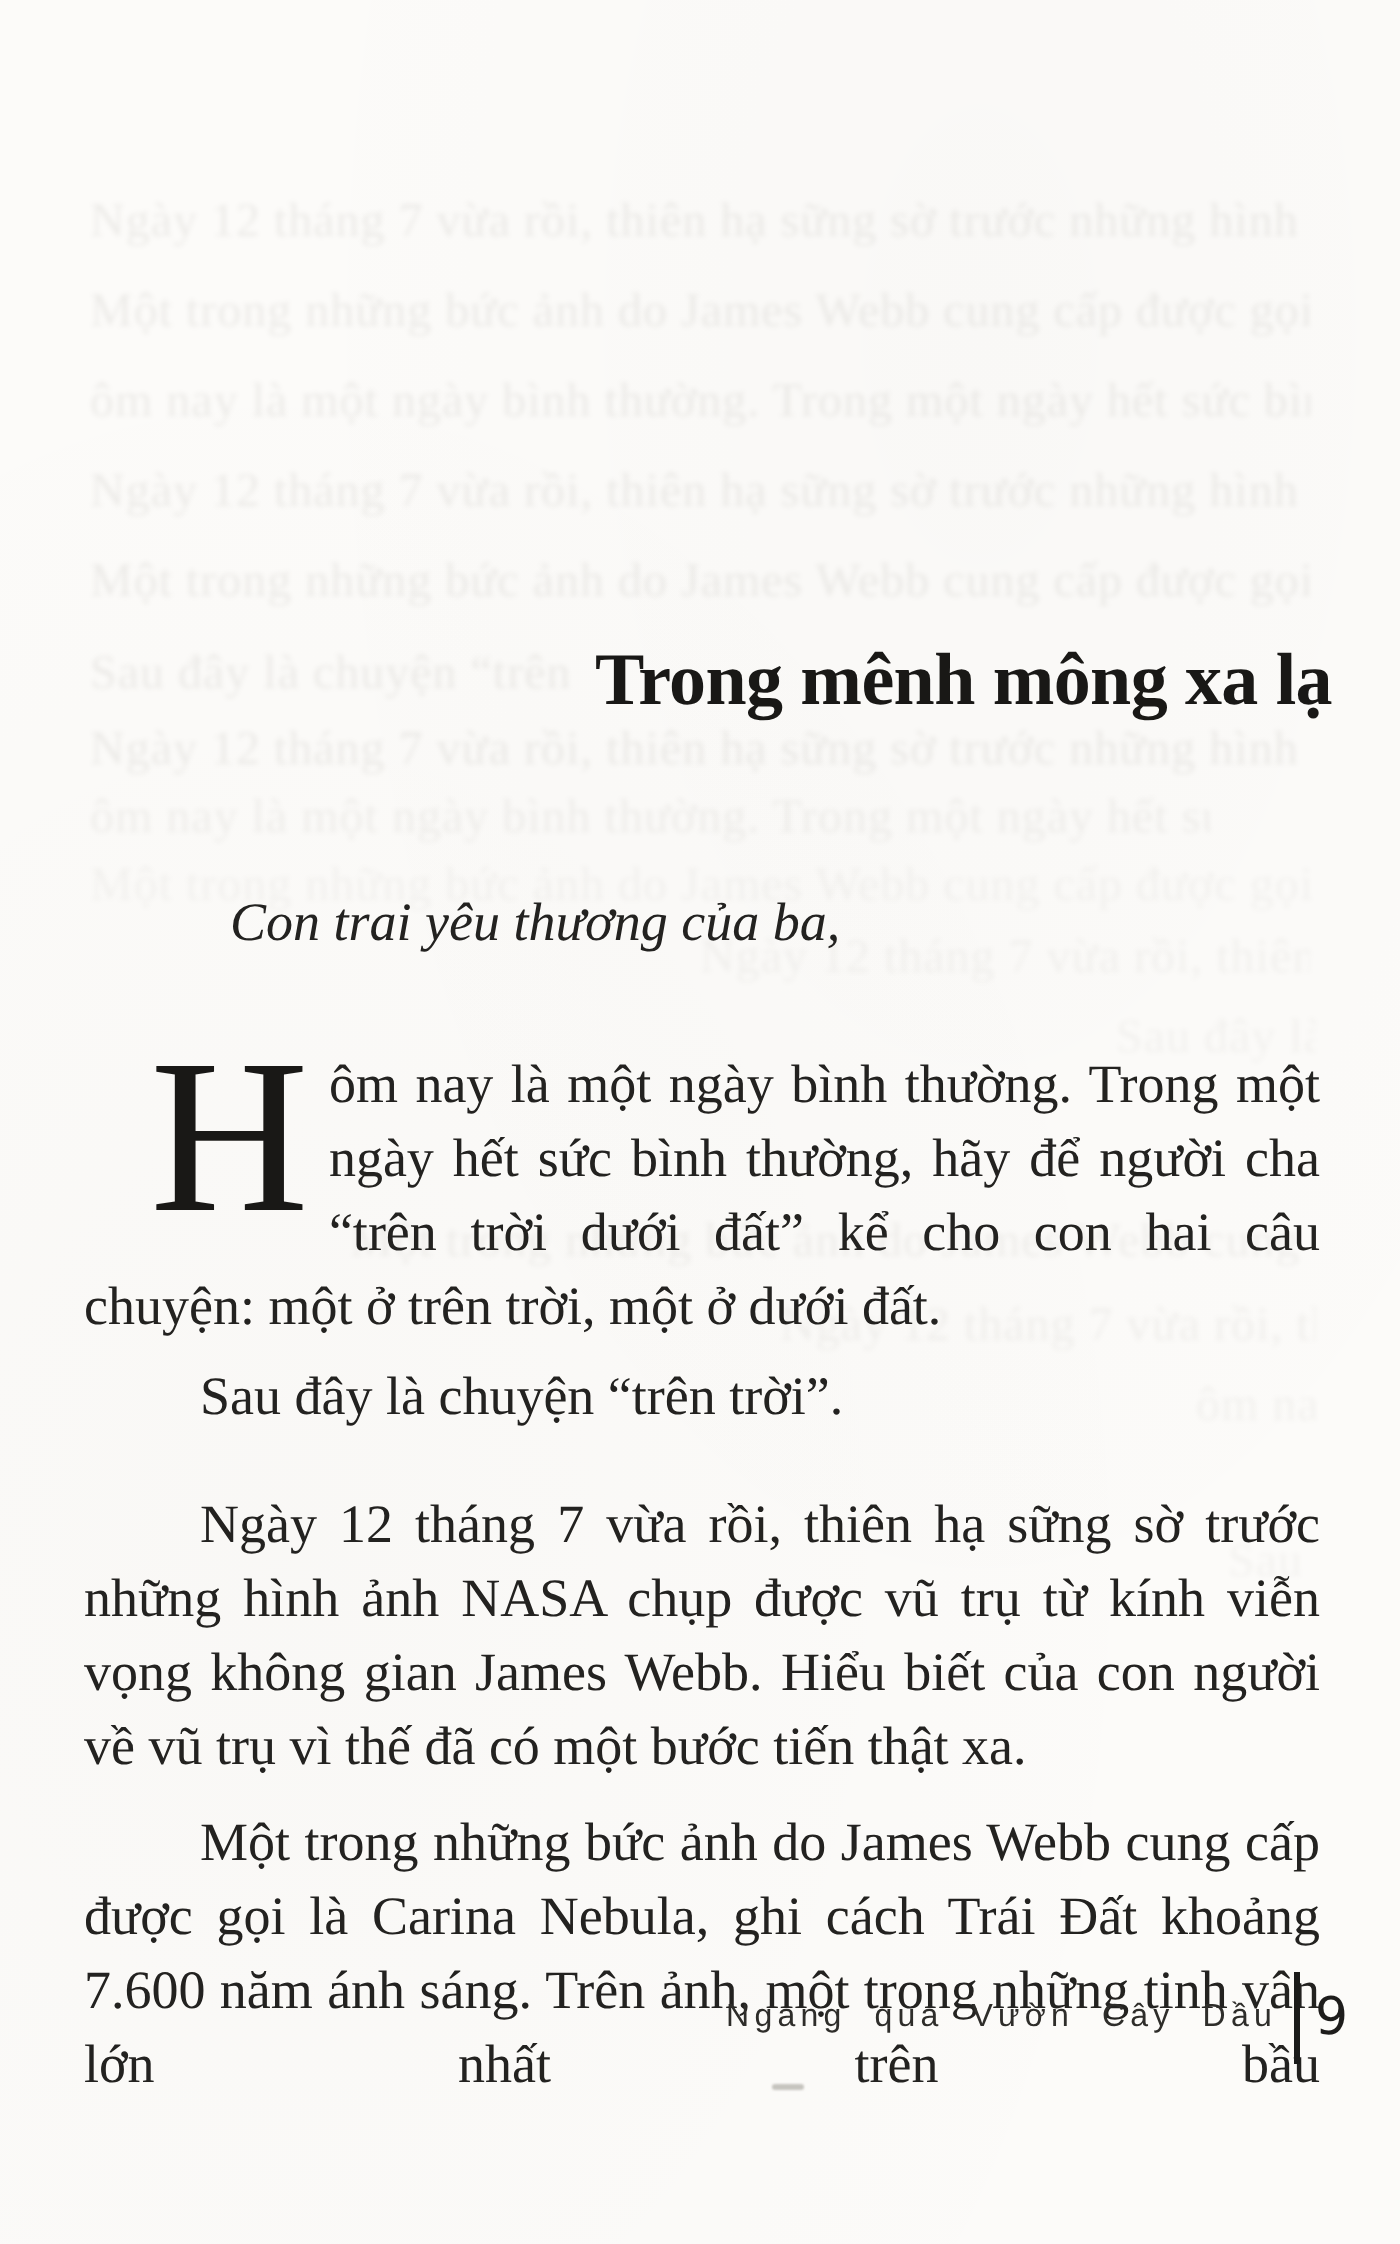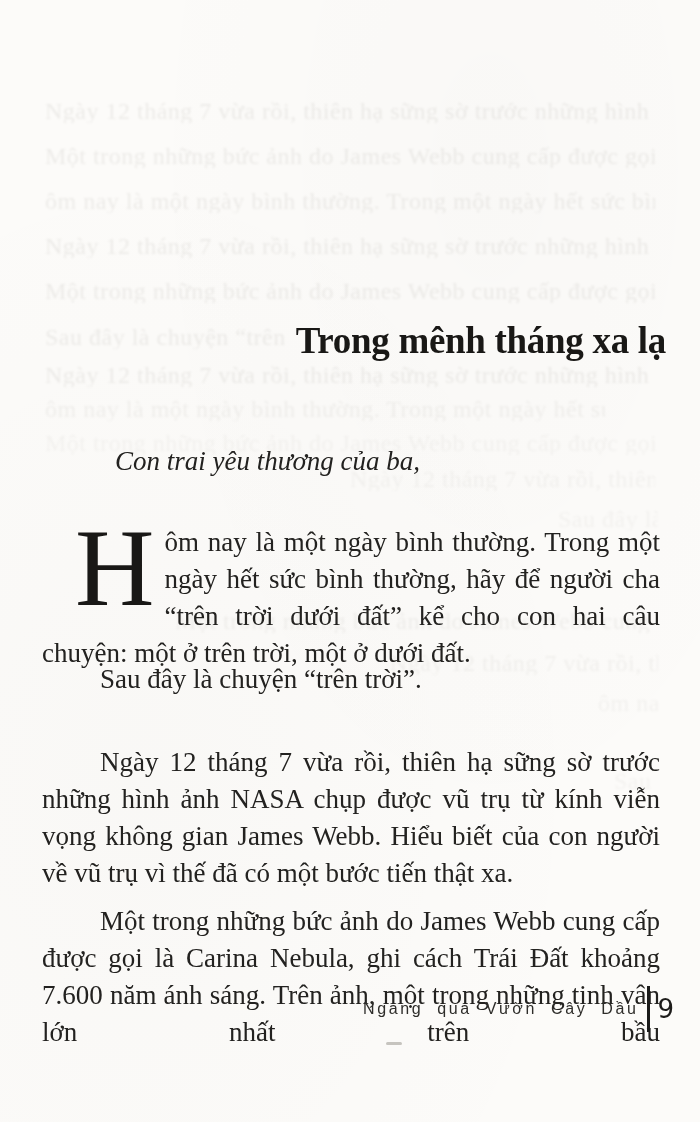--- a/index.html
+++ b/index.html
@@ -58,21 +58,21 @@
   }
   .para {
     position: absolute;
     left: 0; right: 0;
     font-size: 27px;
     line-height: 37px;
     text-align: justify;
     color: #232220;
   }
   .para-1 { top: 497px; }
-  .para-2 { top: 634px; text-indent: 58px; }
+  .para-2 { top: 653px; text-indent: 58px; }
   .para-3 { top: 717px; text-indent: 58px; }
   .para-4 { top: 876px; text-indent: 58px; text-align-last: justify; }
   .drop-cap {
     float: left;
     font-size: 110px;
     line-height: 72px;
     padding: 8px 10px 0 0;
     margin-left: 33px;
     color: #191816;
   }
@@ -133,21 +133,21 @@
     <div class="ghost" style="top:468px; left:350px; width:305px; opacity:0.08;">Ngày 12 tháng 7 vừa rồi, thiên hạ sững sờ trước những hình ảnh NASA chụp được vũ trụ từ kính viễn vọng không gian James Webb. Hiểu biết của con người về vũ trụ vì thế đã có một bước tiến thật xa.</div>
     <div class="ghost" style="top:508px; left:558px; width:100px; opacity:0.07;">Sau đây là chuyện “trên trời”.</div>
     <div class="ghost" style="top:610px; left:175px; width:480px; opacity:0.10;">Một trong những bức ảnh do James Webb cung cấp được gọi là Carina Nebula, ghi cách Trái Đất khoảng 7.600 năm ánh sáng. Trên ảnh, một trong những tinh vân lớn nhất trên bầu</div>
     <div class="ghost" style="top:652px; left:390px; width:268px; opacity:0.09;">Ngày 12 tháng 7 vừa rồi, thiên hạ sững sờ trước những hình ảnh NASA chụp được vũ trụ từ kính viễn vọng không gian James Webb. Hiểu biết của con người về vũ trụ vì thế đã có một bước tiến thật xa.</div>
     <div class="ghost" style="top:692px; left:598px; width:60px; opacity:0.08;">ôm nay là một ngày bình thường. Trong một ngày hết sức bình thường, hãy để người cha “trên trời dưới đất” kể cho con hai câu chuyện: một ở trên trời, một ở dưới đất.</div>
     <div class="ghost" style="top:770px; left:614px; width:45px; opacity:0.07;">Sau đây là chuyện “trên trời”.</div>
   </div>
 
   <div class="content">
 
-    <h1 class="chapter-title">Trong mênh tháng xa lạ</h1>
+    <h1 class="chapter-title">Trong mênh mông xa lạ</h1>
 
     <div class="salutation">Con trai yêu thương của ba,</div>
 
     <p class="para para-1"><span class="drop-cap">H</span><span>ôm nay là một ngày bình thường. Trong một ngày hết sức bình thường, hãy để người cha “trên trời dưới đất” kể cho con hai câu chuyện: một ở trên trời, một ở dưới đất.</span></p>
 
     <p class="para para-2">Sau đây là chuyện “trên trời”.</p>
 
     <p class="para para-3">Ngày 12 tháng 7 vừa rồi, thiên hạ sững sờ trước những hình ảnh NASA chụp được vũ trụ từ kính viễn vọng không gian James Webb. Hiểu biết của con người về vũ trụ vì thế đã có một bước tiến thật xa.</p>
 
     <p class="para para-4">Một trong những bức ảnh do James Webb cung cấp được gọi là Carina Nebula, ghi cách Trái Đất khoảng 7.600 năm ánh sáng. Trên ảnh, một trong những tinh vân lớn nhất trên bầu</p>

